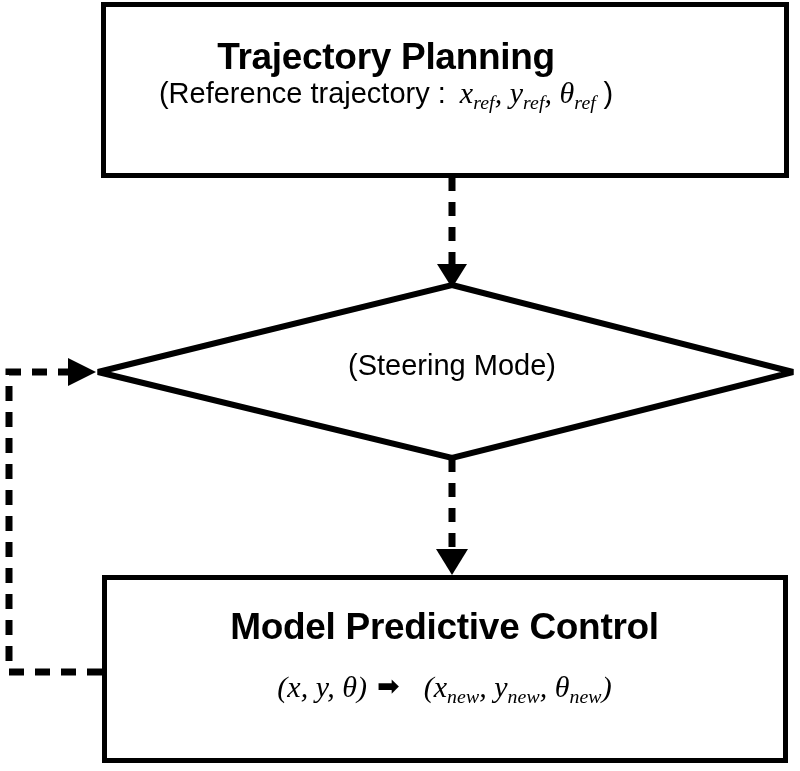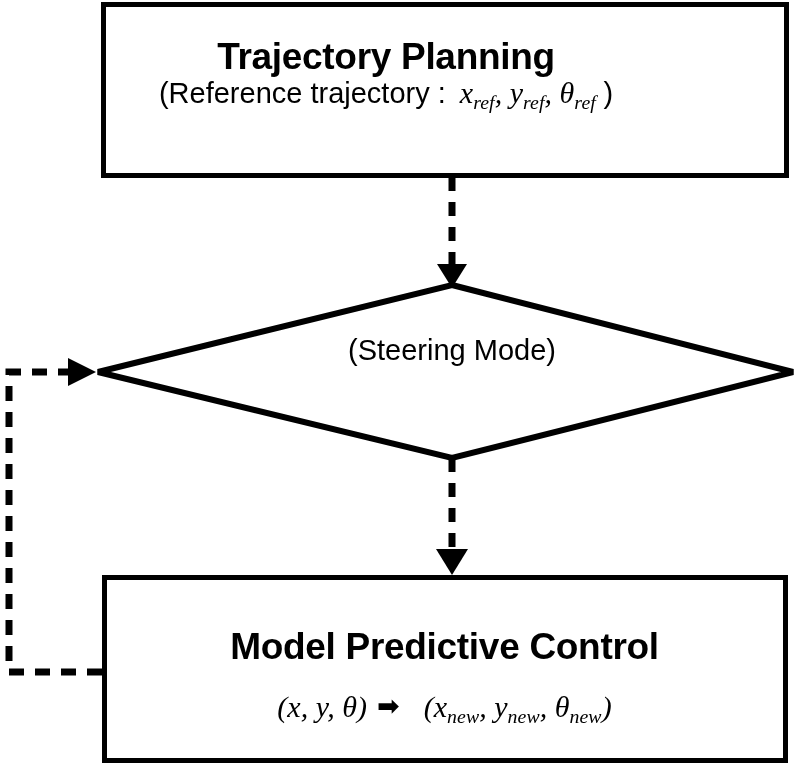--- a/index.html
+++ b/index.html
@@ -86,27 +86,27 @@
     margin-top: 0;
   }
 
   
   #mode-text {
     left: 252px;
     top: 327px;
     width: 400px;
   }
   #mode-text .node-sub {
-    margin-top: 8px;
+    margin-top: 23px;
   }
 
   
   #mpc-text {
     left: 102px;
-    top: 628px;
+    top: 608px;
     width: 685px;
   }
   #mpc-text .node-sub {
     margin-top: 24px;
   }
 
   .spacer-thin { display: inline-block; width: 14px; }
 </style>
 </head>
 <body>

